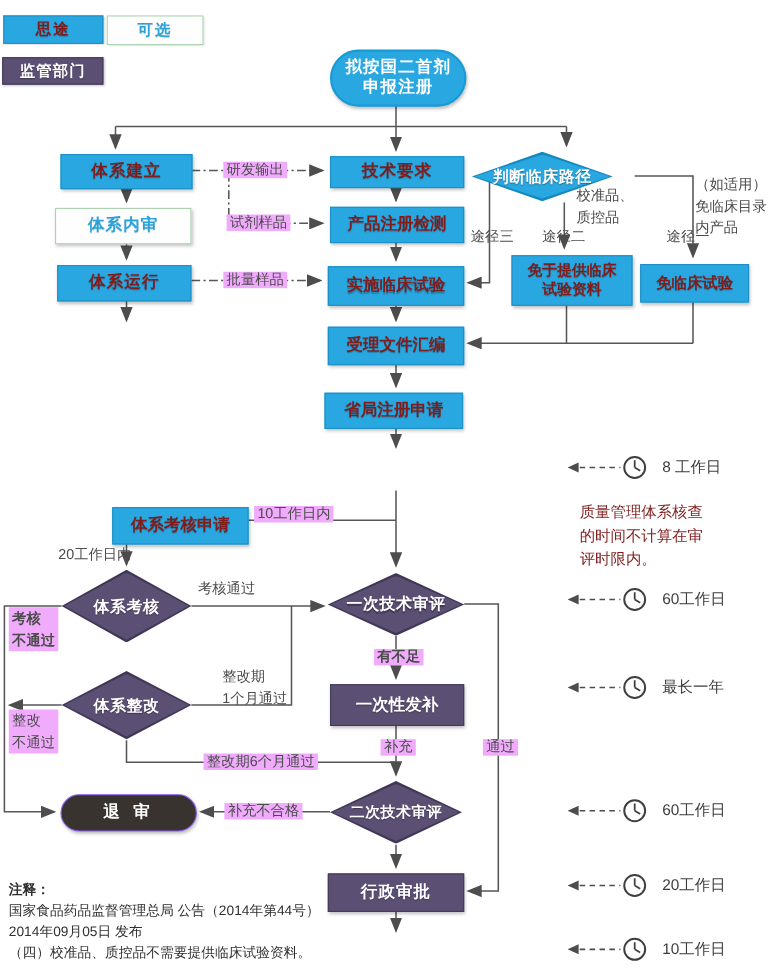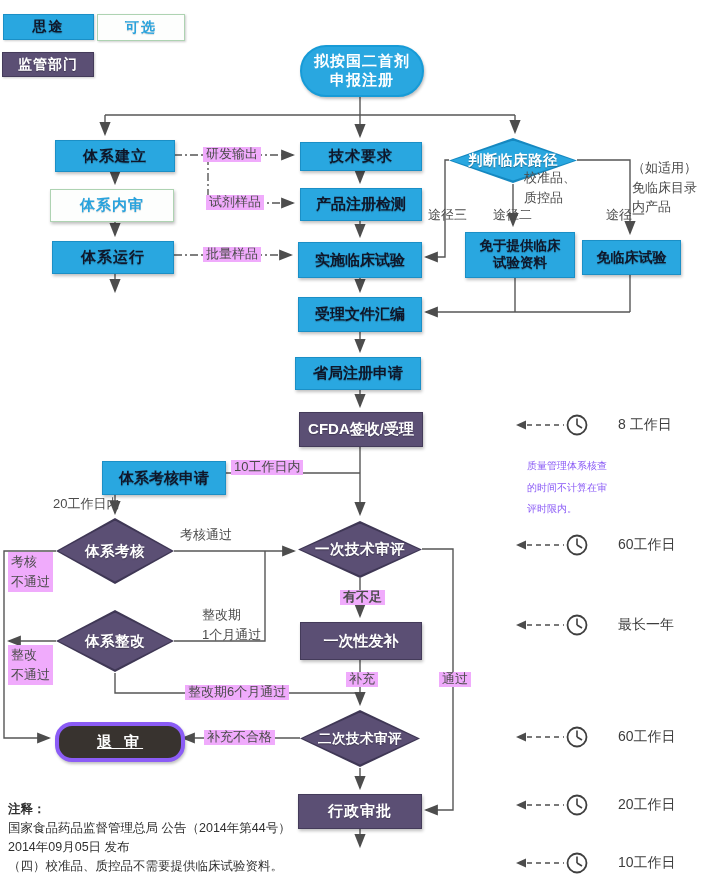--- a/index.html
+++ b/index.html
@@ -6,42 +6,42 @@
   #canvas{
     position:relative;width:704px;height:888px;background:#fff;overflow:hidden;
     font-family:"Liberation Sans","DejaVu Sans",sans-serif;
   }
   #wires{position:absolute;left:0;top:0;z-index:0;}
   .node{
     position:absolute;z-index:2;display:flex;align-items:center;justify-content:center;
     text-align:center;font-weight:bold;font-size:15px;letter-spacing:1px;
     box-shadow:1px 2px 3px rgba(0,0,0,.25);white-space:pre-line;line-height:1.25;
   }
-  .blue{background:#29a7e0;border:1px solid #1b8fc6;color:#0f172a;text-shadow:0 1px 1px rgba(0,0,0,.25);}
+  .blue{background:#29a7e0;border:1px solid #1b8fc6;color:#7f1d1d;text-shadow:0 1px 1px rgba(0,0,0,.25);}
   .optional{background:#fdfefd;border:1px solid #aed3b2;color:#2aa3dd;text-shadow:0 1px 1px rgba(0,0,0,.15);}
   .purple{background:#5b4f74;border:1px solid #443b5a;color:#fff;text-shadow:0 1px 1px rgba(0,0,0,.3);}
-  .pill{border-radius:17px;background:#38332f;border:4px solid #8b5cf6;color:#fff;letter-spacing:4px;text-decoration:underline;}
+  .pill{border-radius:17px;background:#38332f;border:1px solid #8b5cf6;color:#fff;letter-spacing:4px;}
   .startpill{border-radius:26px;background:#29a7e0;border:2px solid #179bd7;color:#fff;font-size:15px;}
   .diamond{position:absolute;z-index:2;display:flex;align-items:center;justify-content:center;}
   .diamond .d-out{position:absolute;inset:0;clip-path:polygon(50% 0,100% 50%,50% 100%,0 50%);}
   .diamond .d-in{position:absolute;inset:2.5px;clip-path:polygon(50% 0,100% 50%,50% 100%,0 50%);}
   .diamond .d-label{position:relative;z-index:1;color:#fff;font-weight:bold;font-size:14.5px;
     letter-spacing:.5px;text-shadow:0 1px 1px rgba(0,0,0,.35);white-space:pre-line;text-align:center;}
   .blue-d .d-out{background:#1588c0;} .blue-d .d-in{background:#29a7e0;}
   .purple-d .d-out{background:#3f3755;} .purple-d .d-in{background:#5b4f74;}
   .elabel{
     position:absolute;z-index:3;font-size:13px;color:#4b4b4b;line-height:1.15;
     white-space:pre-line;
   }
   .onln{background:#f0abfc;padding:0 3px;}
-  .timer{position:absolute;left:514px;z-index:2;display:flex;align-items:center;gap:24px;height:26px;}
+  .timer{position:absolute;left:514px;z-index:2;display:flex;align-items:center;gap:8px;height:26px;}
   .timer .t-label{font-size:14px;color:#3d3d3d;}
   .sidenote{
     position:absolute;left:527px;top:455px;width:178px;z-index:2;
-    font-size:10px;line-height:21.5px;color:#8b5cf6;white-space:pre-line;
+    font-size:14px;line-height:21.5px;color:#7f1d1d;white-space:pre-line;
   }
   .note{position:absolute;left:8px;top:800px;z-index:2;font-size:12.5px;line-height:19px;color:#2f2f2f;}
   .note .nt{font-weight:bold;}
   .legend-item{
     position:absolute;z-index:2;display:flex;align-items:center;justify-content:center;
     font-weight:bold;font-size:14px;letter-spacing:2px;box-shadow:1px 1px 2px rgba(0,0,0,.2);
   }
 </style>
 </head>
 <body>
@@ -112,23 +112,22 @@
 
   <div class="node blue" style="left:55px;top:140px;width:118px;height:30px;">体系建立</div>
   <div class="node optional" style="left:50px;top:189px;width:122px;height:31px;">体系内审</div>
   <div class="node blue" style="left:52px;top:241px;width:120px;height:31px;">体系运行</div>
 
   <div class="node blue" style="left:300px;top:142px;width:120px;height:27px;">技术要求</div>
   <div class="node blue" style="left:300px;top:188px;width:120px;height:31px;letter-spacing:0;">产品注册检测</div>
   <div class="node blue" style="left:298px;top:242px;width:122px;height:34px;letter-spacing:0;">实施临床试验</div>
   <div class="node blue" style="left:298px;top:297px;width:122px;height:33px;letter-spacing:0;">受理文件汇编</div>
   <div class="node blue" style="left:295px;top:357px;width:124px;height:31px;letter-spacing:0;">省局注册申请</div>
-  <div class="node purple" style="left:299px;top:412px;width:122px;height:33px;letter-spacing:0;">CFDA签收/受理</div>
-
-  <div class="diamond blue-d" style="left:449px;top:138px;width:128px;height:45px;">
+
+  <div class="diamond blue-d" style="left:429px;top:138px;width:128px;height:45px;">
     <div class="d-out"></div>
     <div class="d-in"></div>
     <span class="d-label">判断临床路径</span>
   </div>
   <div class="node blue" style="left:465px;top:232px;width:108px;height:44px;font-size:13.5px;letter-spacing:0;">免于提供临床
 试验资料</div>
   <div class="node blue" style="left:582px;top:240px;width:97px;height:33px;font-size:14px;letter-spacing:0;text-align:right;">免临床试验</div>
 
   <div class="node blue" style="left:54px;top:461px;width:122px;height:32px;letter-spacing:0;margin-left:48px;">体系考核申请</div>
 
@@ -170,21 +169,21 @@
   <div class="elabel" style="left:493px;top:208px;">途径二</div>
   <div class="elabel" style="left:606px;top:208px;">途径一</div>
   <div class="elabel" style="left:524px;top:168px;line-height:1.5;">校准品、
 质控品</div>
   <div class="elabel" style="left:632px;top:158px;line-height:1.5;">（如适用）
 免临床目录
 内产品</div>
   <div class="elabel onln" style="left:231px;top:460px;">10工作日内</div>
   <div class="elabel" style="left:53px;top:497px;">20工作日内</div>
   <div class="elabel" style="left:180px;top:528px;">考核通过</div>
-  <div class="elabel onln" style="left:8px;top:552px;line-height:1.55;">考核
+  <div class="elabel onln" style="left:8px;top:552px;line-height:1.55;font-weight:bold;">考核
 不通过</div>
   <div class="elabel" style="left:202px;top:605px;line-height:1.55;">整改期
 1个月通过</div>
   <div class="elabel onln" style="left:8px;top:645px;line-height:1.55;">整改
 不通过</div>
   <div class="elabel onln" style="left:185px;top:685px;">整改期6个月通过</div>
   <div class="elabel onln" style="left:340px;top:590px;font-weight:bold;">有不足</div>
   <div class="elabel onln" style="left:346px;top:672px;">补充</div>
   <div class="elabel onln" style="left:439px;top:672px;">通过</div>
   <div class="elabel onln" style="left:204px;top:730px;">补充不合格</div>

